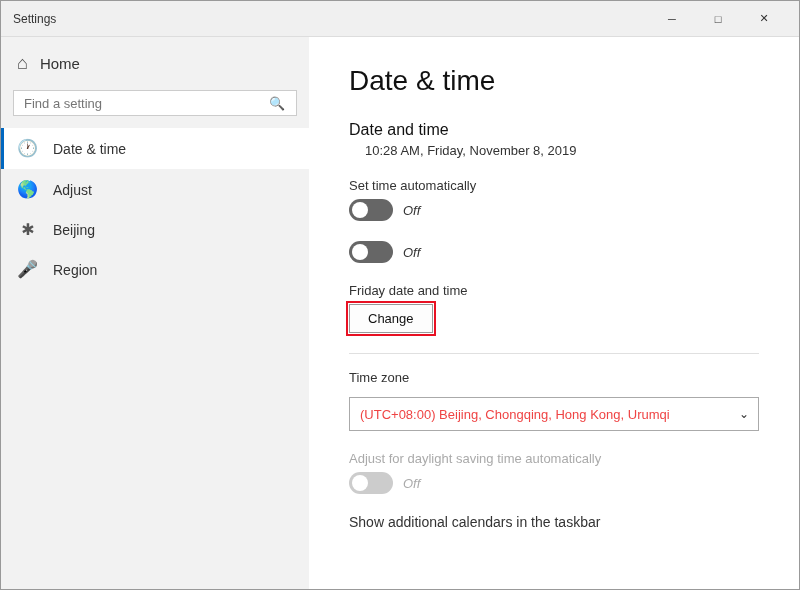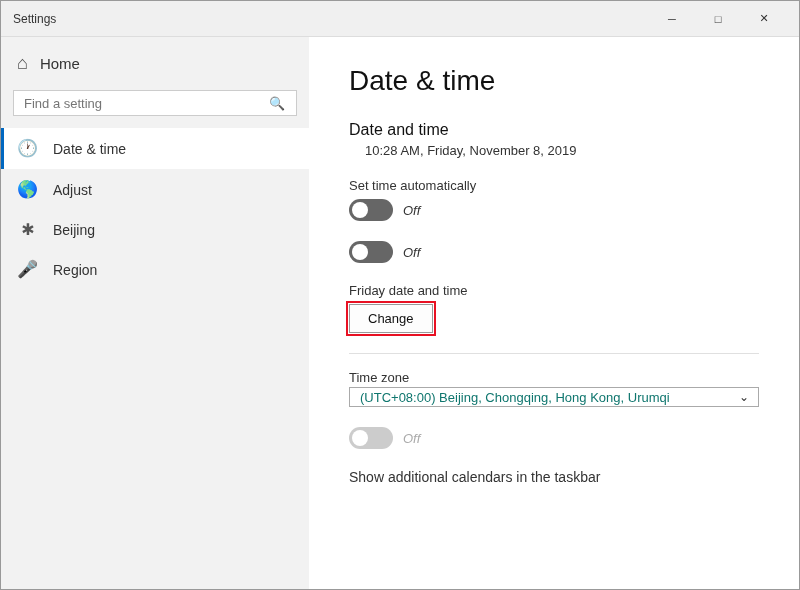--- a/index.html
+++ b/index.html
@@ -227,34 +227,34 @@
     .section-divider {
       height: 1px;
       background: #e0e0e0;
       margin: 8px 0 16px 0;
     }
 
     
     .tz-label {
       font-size: 13px;
       color: #333;
-      margin-bottom: 2px;
+      margin-bottom: 12px;
     }
     .tz-select-wrapper {
       position: relative;
       max-width: 430px;
     }
     .tz-select-wrapper select {
       width: 100%;
-      height: 20px;
+      height: 34px;
       border: 1px solid #aaa;
       background: #fff;
       font-size: 13px;
       padding: 0 10px;
-      color: #0f766e;
+      color: #ef4444;
       appearance: none;
       cursor: pointer;
     }
     .tz-chevron {
       position: absolute;
       right: 10px;
       top: 50%;
       transform: translateY(-50%);
       pointer-events: none;
       font-size: 12px;
@@ -358,20 +358,21 @@
       <div class="tz-label">Time zone</div>
       <div class="tz-select-wrapper">
         <select>
           <option>(UTC+08:00) Beijing, Chongqing, Hong Kong, Urumqi</option>
         </select>
         <span class="tz-chevron">⌄</span>
       </div>
     </div>
 
     <div class="setting-row setting-disabled">
+      <div class="setting-label">Adjust for daylight saving time automatically</div>
       <div class="toggle-wrapper">
         <div class="toggle"></div>
         <span class="toggle-state">Off</span>
       </div>
     </div>
 
     <div class="setting-row">
       <div class="show-calendars-label">Show additional calendars in the taskbar</div>
     </div>
 

